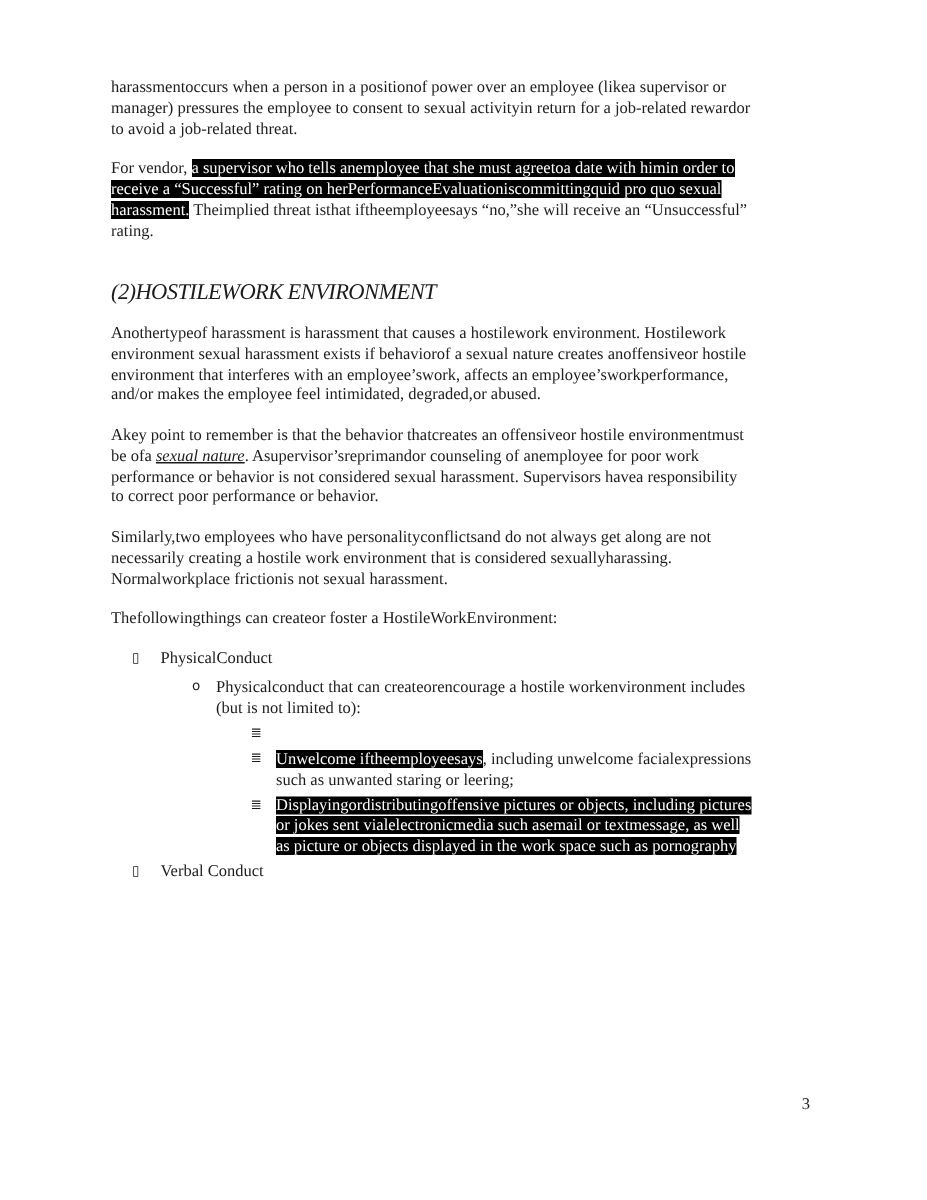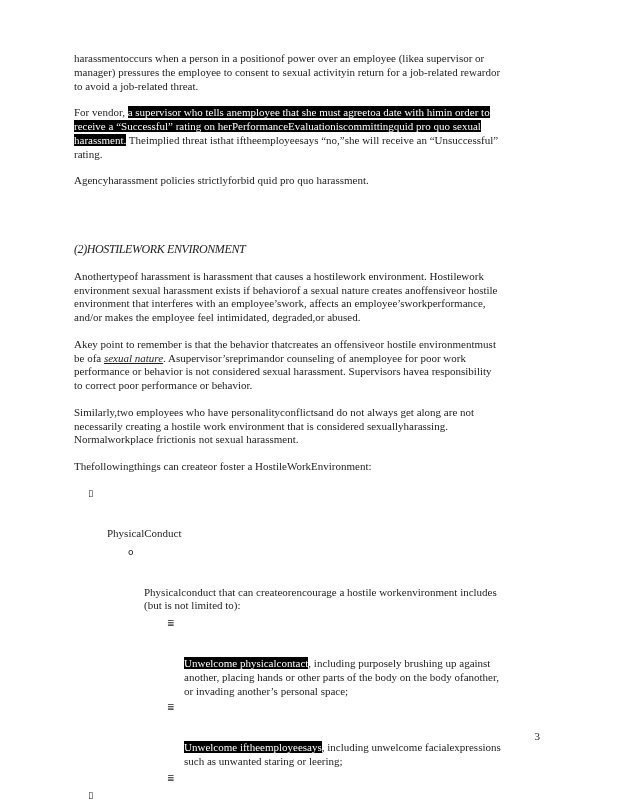--- a/index.html
+++ b/index.html
@@ -17,79 +17,78 @@
     font-family: "Liberation Serif", serif;
     font-size: 11px;
     line-height: 13.75px;
     color: #1c1c1c;
     overflow: hidden;
   }
   .block { margin: 0 0 13px 0; }
   .h {
     font-style: italic;
     font-weight: normal;
-    font-size: 12px;
+    font-size: 15px;
     letter-spacing: -0.4px;
-    margin-top: 55px;
+    margin-top: 28px;
     margin-bottom: 13px;
   }
   .li { display: flex; }
   .ul1 { padding-left: 14px; margin-bottom: 5px; }
   .ul1 .glyph { width: 19px; }
   .ul2 { padding-left: 54px; margin-bottom: 4px; }
   .ul2 .glyph { width: 16px; }
   .ul3 { padding-left: 93px; margin-bottom: 3px; }
   .ul3 .glyph { width: 17px; }
   .glyph {
     flex: none;
     font-family: "DejaVu Sans", sans-serif;
     font-size: 9px;
     line-height: 13.75px;
     color: #1c1c1c;
   }
-  .li-text { flex: 1 1 auto; margin-top: 40px; }
+  .li-text { flex: 1 1 auto; }
   .hl { background: #000000; color: #ffffff; }
   .u { text-decoration: underline; font-style: italic; }
   .page-number {
     position: absolute;
     top: 730px;
     right: 78px;
   }
 </style>
 </head>
 <body>
 
 <div class="page">
   <div id="doc-content">
       <div class="block p"><span>harassmentoccurs when a person in a positionof power  over an employee (likea supervisor or manager) pressures   the employee to consent to sexual activityin return for a job-related rewardor  to avoid a job-related threat.</span></div>
       <div class="block p"><span>For vendor, </span><span class="hl">a supervisor who tells anemployee that she  must agreetoa date with himin order to receive a “Successful” rating on herPerformanceEvaluationiscommittingquid  pro quo  sexual harassment.</span><span>  Theimplied threat isthat iftheemployeesays “no,”she will receive an “Unsuccessful” rating.</span></div>
-      <div class="block p"><span>Agencyharassment policies strictlyforbid quid  pro quo  harassment.</span></div>
       <div class="block h"><span>(2)HOSTILEWORK ENVIRONMENT</span></div>
       <div class="block p"><span>Anothertypeof harassment  is harassment  that causes  a hostilework environment.  Hostilework environment sexual harassment  exists if behaviorof  a sexual nature  creates  anoffensiveor  hostile environment that interferes with an employee’swork, affects an  employee’sworkperformance, and/or makes the employee feel intimidated,  degraded,or   abused.</span></div>
       <div class="block p"><span>Akey point to remember  is that the behavior thatcreates  an offensiveor hostile environmentmust be ofa </span><span class="u">sexual nature</span><span>.   Asupervisor’sreprimandor counseling of anemployee for poor work performance or behavior is not considered  sexual harassment. Supervisors  havea responsibility to correct poor performance or behavior.</span></div>
       <div class="block p"><span>Similarly,two employees who have personalityconflictsand do not always get along are  not necessarily creating a hostile work environment that is considered sexuallyharassing.   Normalworkplace frictionis not sexual harassment.</span></div>
       <div class="block p"><span>Thefollowingthings can createor foster a HostileWorkEnvironment:</span></div>
       <div class="block ul1 li">
         <span class="glyph">▯</span>
         <span class="li-text"><span>PhysicalConduct</span></span>
       </div>
       <div class="block ul2 li">
         <span class="glyph">o</span>
         <span class="li-text"><span>Physicalconduct that can createorencourage  a hostile workenvironment includes (but is not limited to):</span></span>
       </div>
       <div class="block ul3 li">
         <span class="glyph">≣</span>
-        <span class="li-text"><span class="hl">Unwelcome physicalcontact</span><span>, including purposely brushing up against  another, placing hands or other parts of the body on the body ofanother, or invading another’s personal space;</span></span>
       </div>
       <div class="block ul3 li">
         <span class="glyph">≣</span>
         <span class="li-text"><span class="hl">Unwelcome iftheemployeesays</span><span>, including unwelcome  facialexpressions such as unwanted  staring or leering;</span></span>
       </div>
       <div class="block ul3 li">
         <span class="glyph">≣</span>
+        <span class="li-text"><span class="hl">Displayingordistributingoffensive pictures or objects, including pictures or jokes sent vialelectronicmedia such asemail or textmessage, as well as picture or objects displayed in the work space such as pornography</span></span>
       </div>
       <div class="block ul1 li">
         <span class="glyph">▯</span>
         <span class="li-text"><span>Verbal Conduct</span></span>
       </div>
     </div>
   <div class="page-number">3</div>
 </div>
 
 </body></html>

